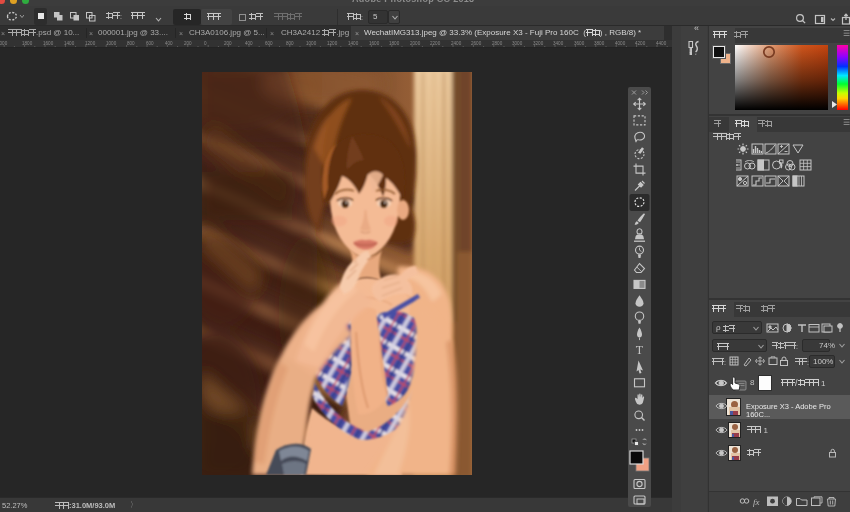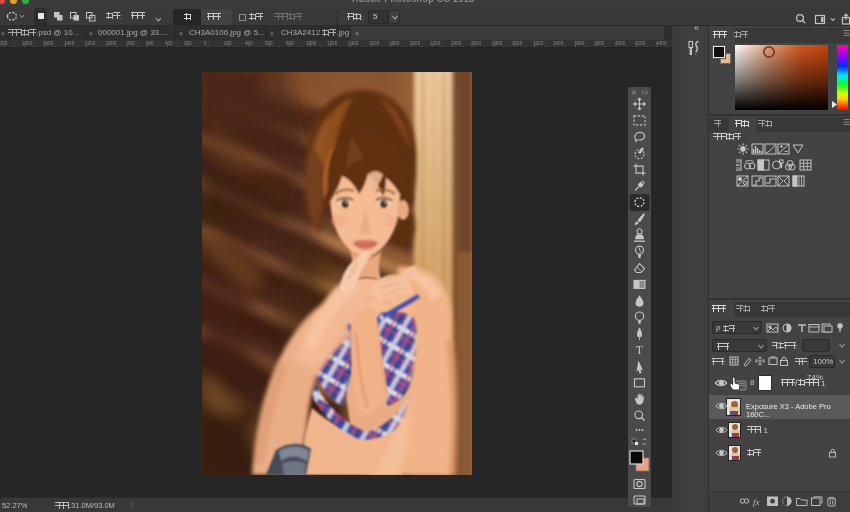--- a/index.html
+++ b/index.html
@@ -106,20 +106,21 @@
     <span class="abs" style="left:98px;top:3px;">000001.jpg @ 33....</span>
     <div class="abs" style="left:175px;top:2px;width:1px;height:10px;background:#252525;"></div>
     <span class="abs" style="left:179px;top:4px;color:#8a8a8a;font-size:7px;">×</span>
     <span class="abs" style="left:189px;top:3px;">CH3A0106.jpg @ 5...</span>
     <div class="abs" style="left:266px;top:2px;width:1px;height:10px;background:#252525;"></div>
     <span class="abs" style="left:270px;top:4px;color:#8a8a8a;font-size:7px;">×</span>
     <span class="abs" style="left:281px;top:3px;">CH3A2412 <span class="hz s7 c"></span><span class="hz s7"></span>.jpg</span>
 
     <div class="abs" style="left:351px;top:0;width:313px;height:14px;background:#3c3c3c;"></div>
     <span class="abs" style="left:355px;top:4px;color:#9a9a9a;font-size:7px;">×</span>
+    <span class="abs" style="left:364px;top:3px;color:#d6d6d6;">WechatIMG313.jpeg @ 33.3% (Exposure X3 - Fuji Pro 160C&nbsp;&nbsp;(<span class="hz s7 b"></span><span class="hz s7 c"></span>) , RGB/8) *</span>
   </div>
 
   <div class="abs" id="ruler" style="left:0;top:40px;width:672px;height:8px;background:#323232;border-bottom:1px solid #232323;overflow:hidden;">
     <svg width="675" height="8" viewBox="0 0 675 8">
       <g fill="#8a8a8a" font-size="4.6" font-family="Liberation Sans">
         <text x="-3" y="5">2000</text>
           <text x="22" y="5">1800</text>
           <text x="43" y="5">1600</text>
           <text x="64" y="5">1400</text>
           <text x="85" y="5">1200</text>
@@ -364,21 +365,21 @@
       <path d="M154 187 C157 182 162 179 166 179 L169 185 C165 187 160 190 157 193 Z" fill="#f6cbac"></path>
       <path d="M170 214 C178 204 190 200 200 204 C208 208 212 216 210 224 C200 220 188 222 178 230 C172 226 169 220 170 214 Z" fill="#f4c09e"></path>
       <path d="M182 208 L196 204 M180 216 L198 210 M180 224 L200 216" stroke="#dca07c" stroke-width="1.3" fill="none" opacity="0.7"></path>
       <path d="M198 204 C202 198 208 194 214 194 L216 202 C210 204 204 208 200 212 Z" fill="#f4c09e"></path>
     </g>
   </svg>
   </div>
 
   <div class="abs" style="left:0;top:497px;width:672px;height:15px;background:#383838;border-top:1px solid #2a2a2a;color:#bdbdbd;font-size:7.5px;">
     <span class="abs" style="left:2px;top:4px;">52.27%</span>
-    <span class="abs" style="left:55px;top:4px;"><span class="hz s7" style="color:#bdbdbd"></span><span class="hz s7 b" style="color:#bdbdbd"></span>:31.0M/93.0M</span>
+    <span class="abs" style="left:55px;top:4px;font-weight:bold;"><span class="hz s7" style="color:#bdbdbd"></span><span class="hz s7 b" style="color:#bdbdbd"></span>:31.0M/93.0M</span>
     <span class="abs" style="left:130px;top:3px;color:#9a9a9a;">〉</span>
   </div>
 
   <div class="abs" style="left:672px;top:26px;width:178px;height:486px;background:#3c3c3c;" id="dock">
 
     <div class="abs" style="left:9px;top:0;width:26px;height:486px;background:#3f3f3f;"></div>
     <div class="abs" style="left:22px;top:-2px;color:#c0c0c0;font-size:9px;">«</div>
     <svg class="abs" style="left:13px;top:13px;" width="18" height="18" viewBox="0 0 18 18">
       <path d="M4 2.5 h3.5 v6 h-3.5 Z M5.2 8.5 h1.2 v5 h-1.2 Z" fill="none" stroke="#c8c8c8" stroke-width="1.1"></path>
       <rect x="4.6" y="13.5" width="2.4" height="2.5" fill="#c8c8c8"></rect>
@@ -562,21 +563,21 @@
         </svg>
 
         <div class="abs" style="left:3px;top:39px;width:55px;height:13px;background:#393939;border:1px solid #2b2b2b;border-radius:2px;">
           <span class="abs" style="left:4px;top:3px;color:#c8c8c8;"><span class="hz s6 b"></span><span class="hz s6"></span></span>
           <svg class="abs" style="left:44px;top:4px;" width="8" height="6" viewBox="0 0 8 6">
               <path d="M1.5 1 l2.5 3 2.5-3" fill="none" stroke="#a0a0a0" stroke-width="1.1"></path>
             </svg>
         </div>
         <span class="abs" style="left:63px;top:42px;color:#c0c0c0;"><span class="hz s6"></span><span class="hz s6 c"></span><span class="hz s6 b"></span><span class="hz s6"></span><span style="font-size:7px;">:</span></span>
         <div class="abs" style="left:93px;top:39px;width:28px;height:13px;background:#393939;border:1px solid #2b2b2b;border-radius:2px;color:#c8c8c8;font-size:8px;">
-            <span class="abs" style="left:4px;top:2px;margin-top:32px;">74%</span>
+            <span class="abs" style="left:16px;top:2px;">74%</span>
           </div>
         <svg class="abs" style="left:129px;top:43px;" width="8" height="6" viewBox="0 0 8 6">
             <path d="M1.5 1 l2.5 3 2.5-3" fill="none" stroke="#a0a0a0" stroke-width="1.1"></path>
           </svg>
 
         <span class="abs" style="left:3px;top:58px;color:#c0c0c0;"><span class="hz s6 b"></span><span class="hz s6"></span><span style="font-size:7px;">:</span></span>
         <svg class="abs" style="left:20px;top:56px;" width="60" height="11" viewBox="0 0 60 11">
           <g stroke="#c2c2c2" fill="none" stroke-width="1">
             <g>
                 <rect x="1" y="1" width="8" height="8"></rect>

